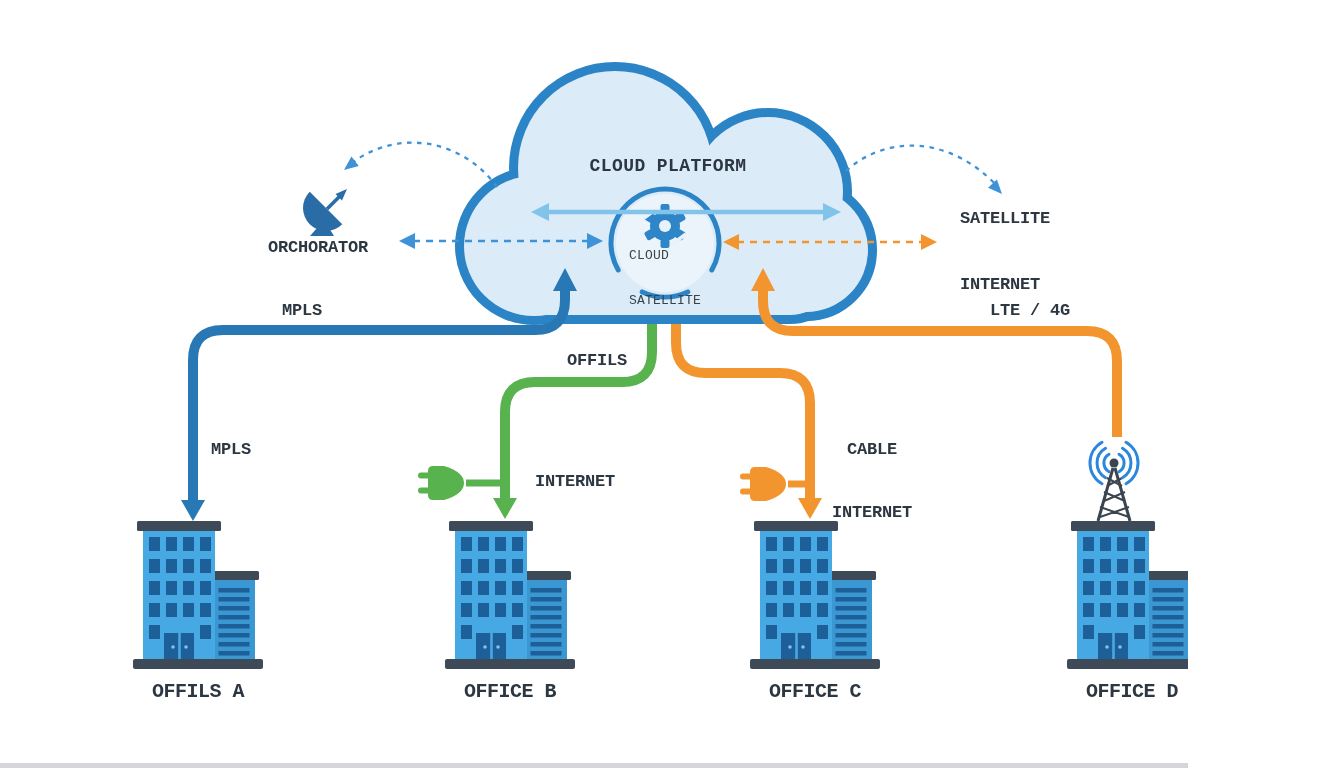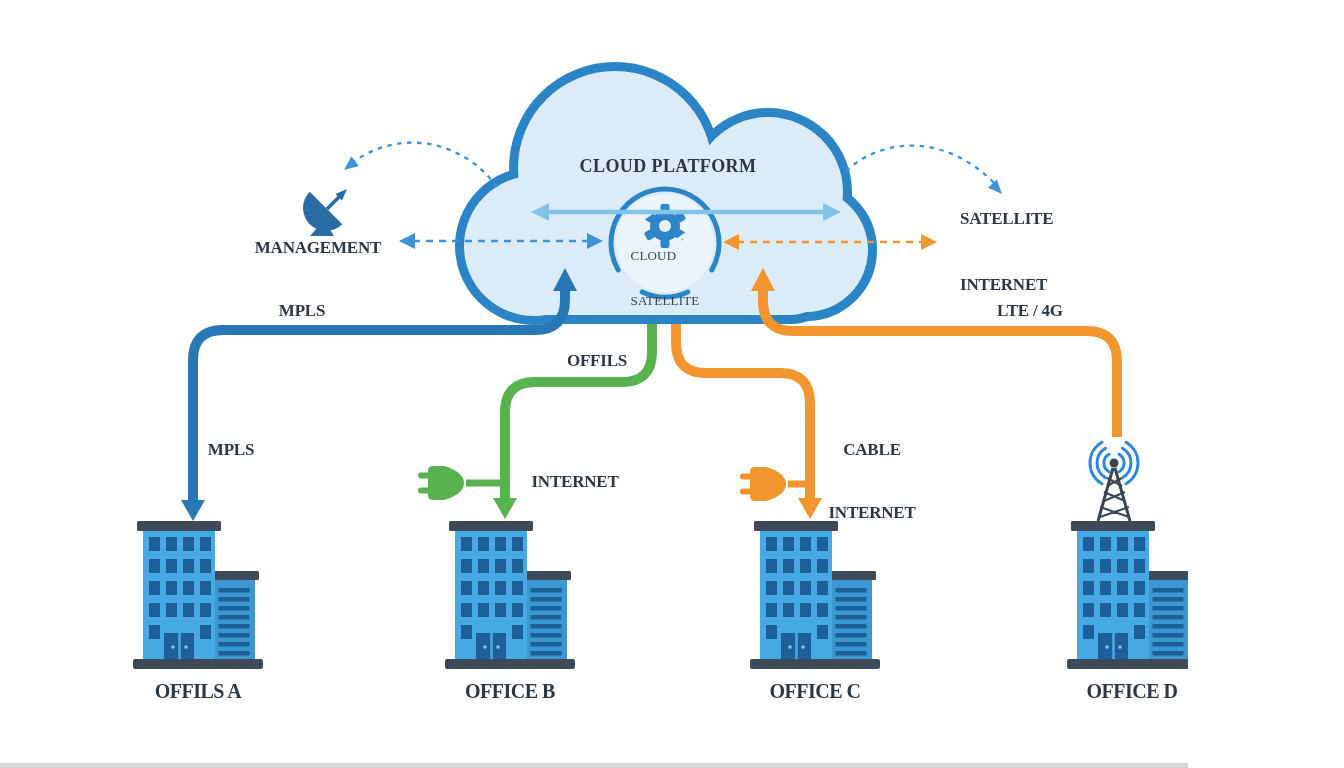--- a/index.html
+++ b/index.html
@@ -1,18 +1,18 @@
 <!DOCTYPE html>
 <html><head>
 <meta charset="utf-8">
 <style>
   html,body{margin:0;padding:0;background:#ffffff;}
   #stage{
     position:relative;width:1188px;height:768px;overflow:hidden;
-    background:#ffffff;font-family:Liberation Serif, serif;
+    background:#ffffff;font-family:Liberation Mono, monospace;
   }
   #diagram-svg{position:absolute;left:0;top:0;}
   .lbl{
     position:absolute;transform:translate(-50%,-50%);
     font-weight:700;color:#2d3742;white-space:pre;
     font-size:17px;letter-spacing:-0.2px;line-height:21px;
   }
   .lbl-big{font-size:18px;letter-spacing:0.4px;}
   .lbl-office{font-size:20px;letter-spacing:-0.5px;}
   .lbl-block{text-align:center;}
@@ -224,21 +224,21 @@
   </g>
 </svg>
 
 <div class="lbl lbl-big" style="left:668px;top:166px;">CLOUD PLATFORM</div>
 
 <div class="lbl lbl-orch" style="left:665px;top:270px;transform:translate(-50%,-50%);">
   <div>CLOUD</div>
   <div>SATELLITE</div>
 </div>
 
-<div class="lbl" style="left:318px;top:247px;">MANAGEMENT</div>
+<div class="lbl" style="left:318px;top:247px;">ORCHORATOR</div>
 
 <div class="lbl lbl-left" style="left:960px;top:241px;line-height:22px;">
   <div>SATELLITE</div>
   <div>INTERNET</div>
 </div>
 
 <div class="lbl" style="left:302px;top:310px;">MPLS</div>
 <div class="lbl" style="left:231px;top:449px;">MPLS</div>
 <div class="lbl" style="left:597px;top:360px;">OFFILS</div>
 <div class="lbl" style="left:575px;top:481px;">INTERNET</div>

